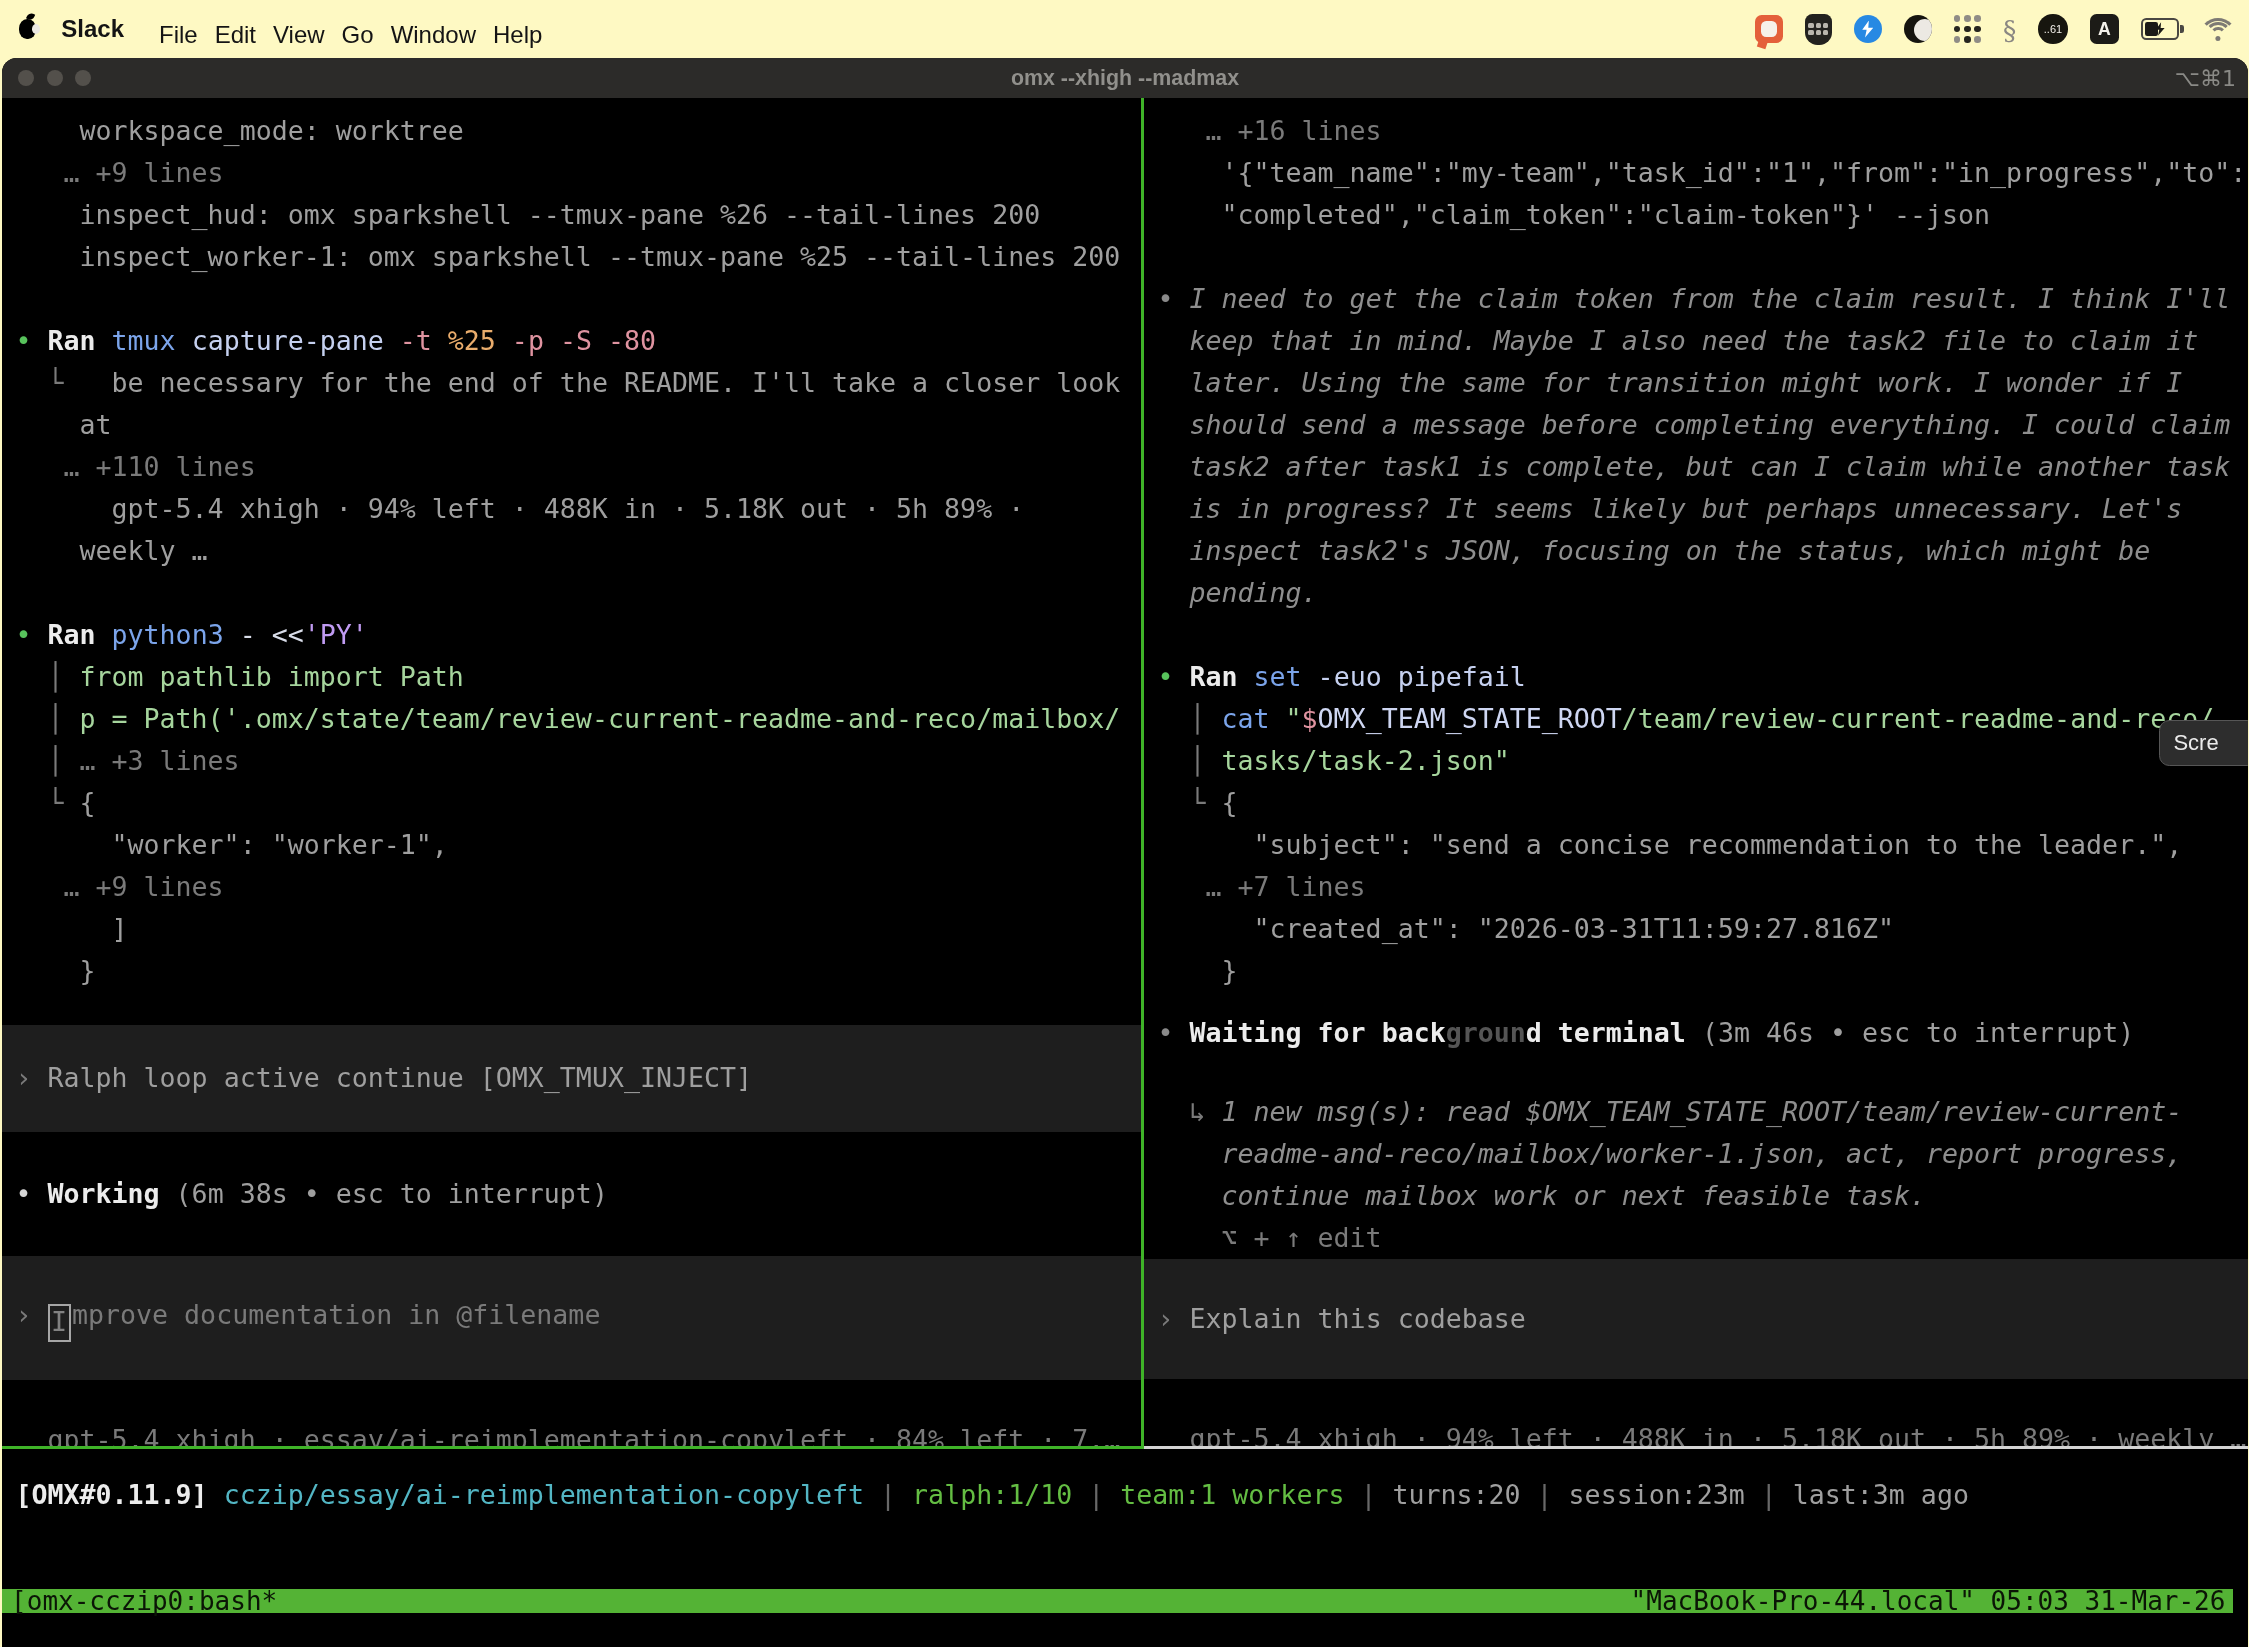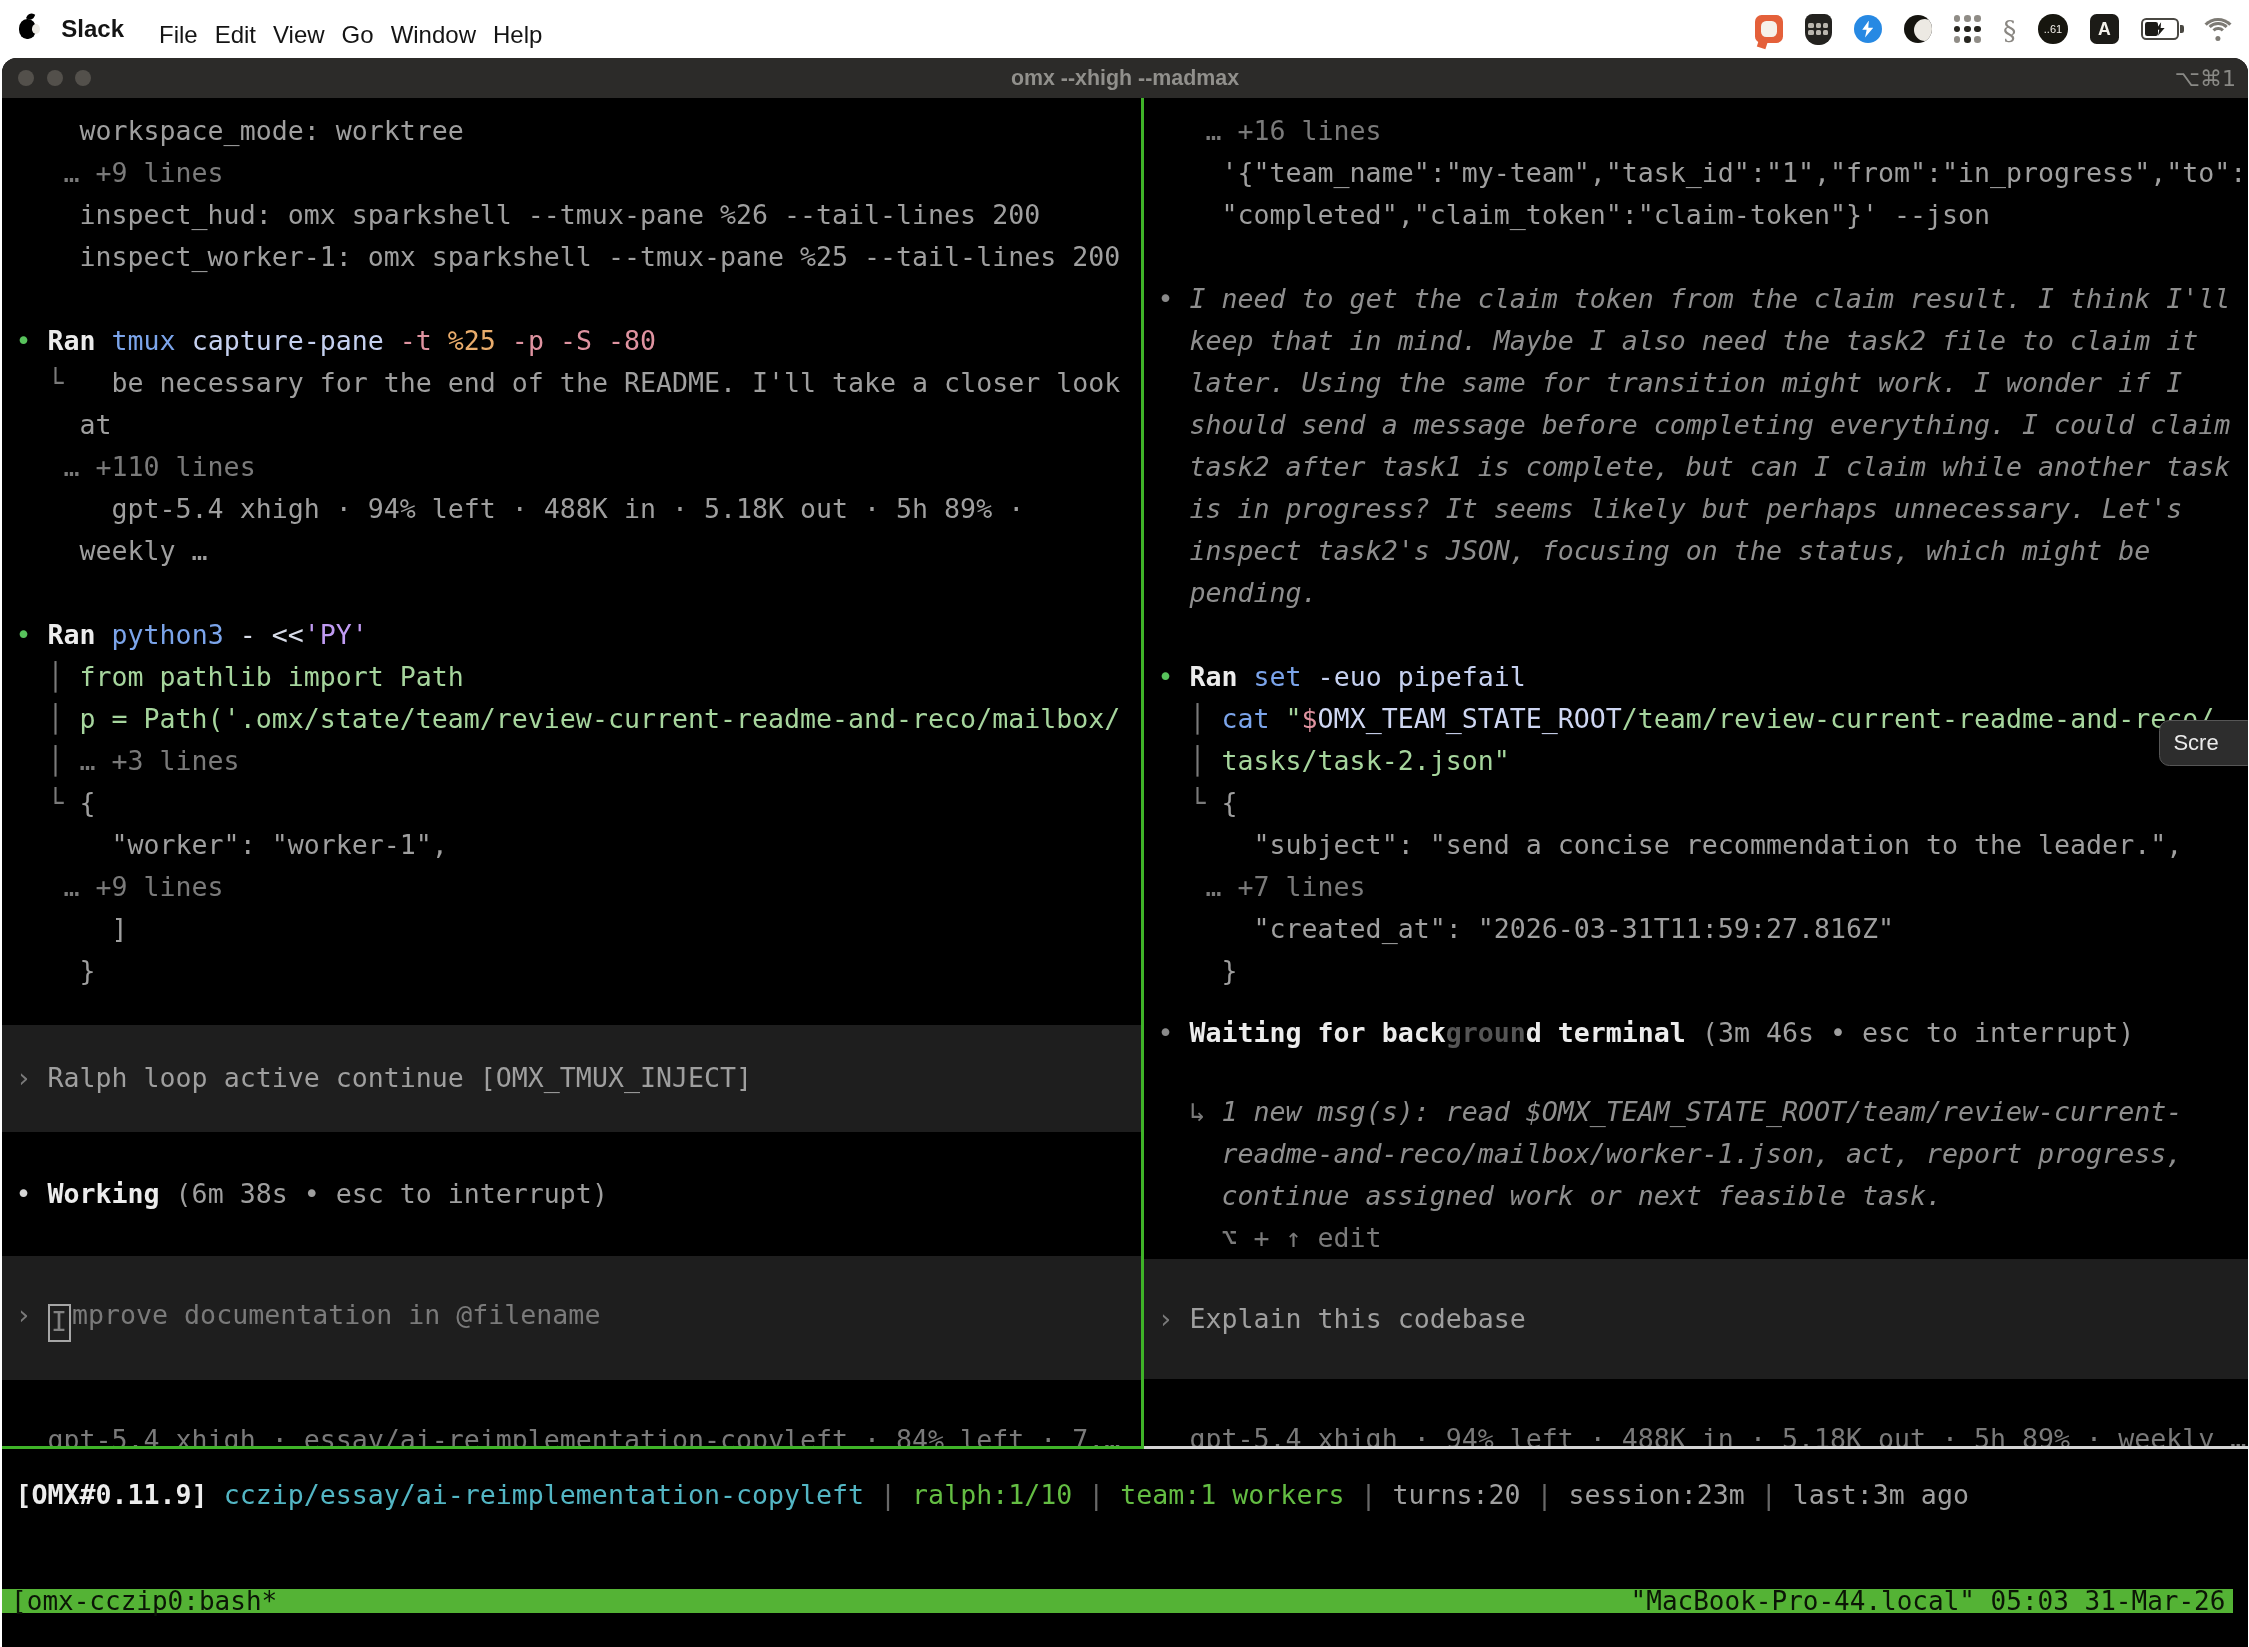--- a/index.html
+++ b/index.html
@@ -1,16 +1,16 @@
 <!DOCTYPE html>
 <html style="font-size:11.8px"><head>
 <meta charset="utf-8">
 <style>
   html,body{margin:0;padding:0;background:#777;}
-  #screen{position:relative;width:2250px;height:1648px;background:#ffffff;overflow:hidden;
+  #screen{position:relative;width:2250px;height:1648px;background:#fef9c3;overflow:hidden;
           font-family:"DejaVu Sans Mono",monospace;}
 
   
   #menubar{position:absolute;left:0;top:0;width:100%;height:58px;display:flex;align-items:center;
            padding:0 14.8px;box-sizing:border-box;color:#141414;font-family:"Liberation Sans",sans-serif;}
   .apple{width:17px;height:20px;background:#000;border-radius:48% 48% 46% 46%;position:relative;margin:0 4.4px;}
   .apple::before{content:"";position:absolute;top:-5.9px;left:8px;width:6.6px;height:7.4px;background:#000;
                  border-radius:70% 0 70% 0;transform:rotate(24deg);}
   .apple::after{content:"";position:absolute;right:-3.7px;top:5.2px;width:8px;height:9.6px;background:#ece9e3;border-radius:50%;}
   .menu-app{font-weight:700;font-size:24px;margin-left:20.7px;}
@@ -244,21 +244,21 @@
         <div class="line"><span class="d">  └ </span><span class="g">{</span></div>
         <div class="line"><span class="g">      "subject": "send a concise recommendation to the leader.",</span></div>
         <div class="line"><span class="d">   … +7 lines</span></div>
         <div class="line"><span class="g">      "created_at": "2026-03-31T11:59:27.816Z"</span></div>
         <div class="line"><span class="g">    }</span></div>
         <div class="space" style="height: 20.7px;"></div>
         <div class="line"><span class="bd">• </span><span class="w">Waiting for back</span><span class="dd">groun</span><span class="w">d terminal</span><span class="g"> (3m 46s • esc to interrupt)</span></div>
         <div class="space" style="height: 37px;"></div>
         <div class="line"><span class="d">  ↳ </span><span class="i">1 new msg(s): read $OMX_TEAM_STATE_ROOT/team/review-current-</span></div>
         <div class="line"><span class="i">    readme-and-reco/mailbox/worker-1.json, act, report progress,</span></div>
-        <div class="line"><span class="i">    continue assigned work or next feasible task.</span></div>
+        <div class="line"><span class="i">    continue mailbox work or next feasible task.</span></div>
         <div class="line"><span class="d">    ⌥ + ↑ edit</span></div>
         <div class="band" style="height: 120px;">
           <div class="line"><span class="d">› </span><span class="g">Explain this codebase</span></div>
         </div>
         <div class="footer" style="height: 64px;">
           <div class="line"><span class="d">  gpt-5.4 xhigh · 94% left · 488K in · 5.18K out · 5h 89% · weekly …</span></div>
         </div>
       </div>
 
     <div id="border-left"></div>

